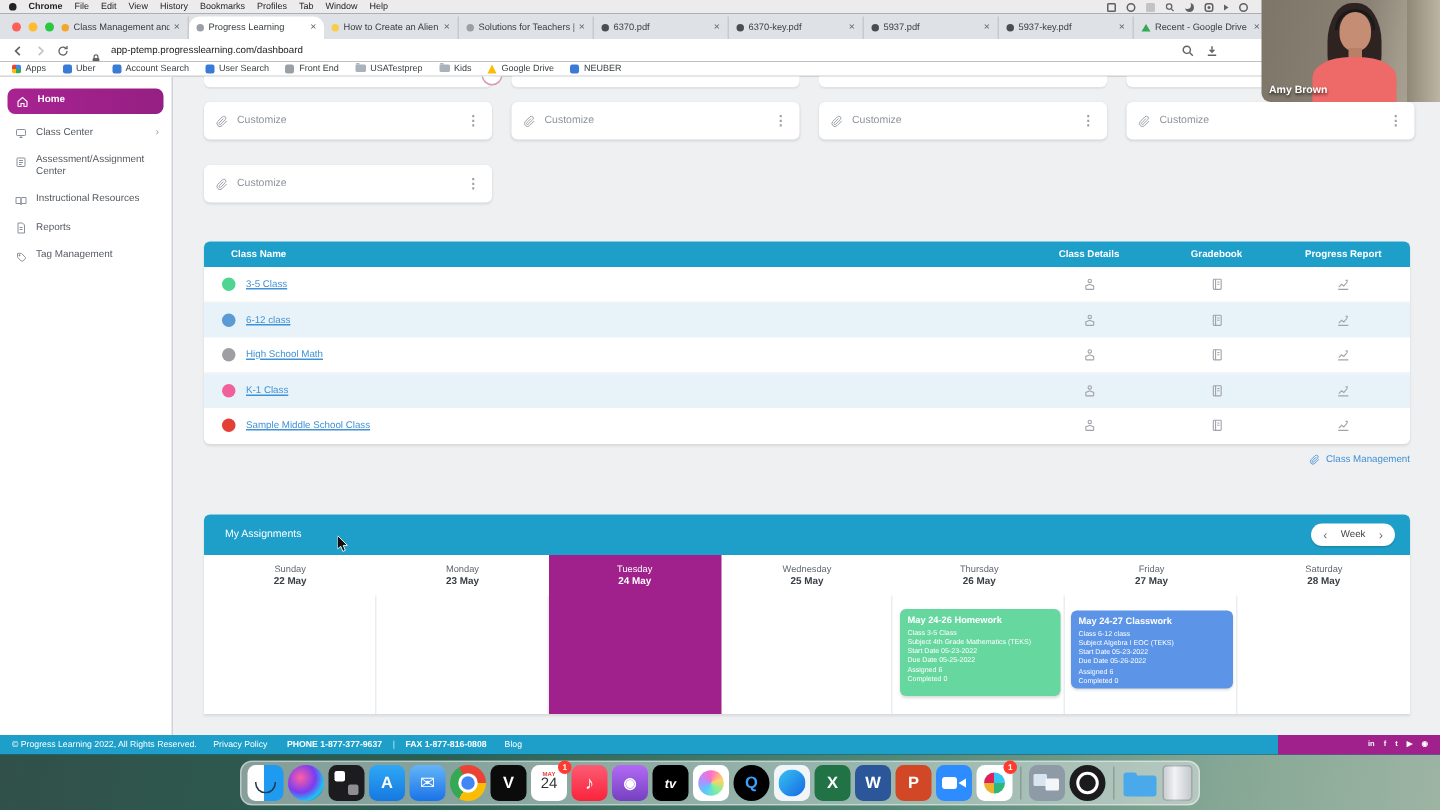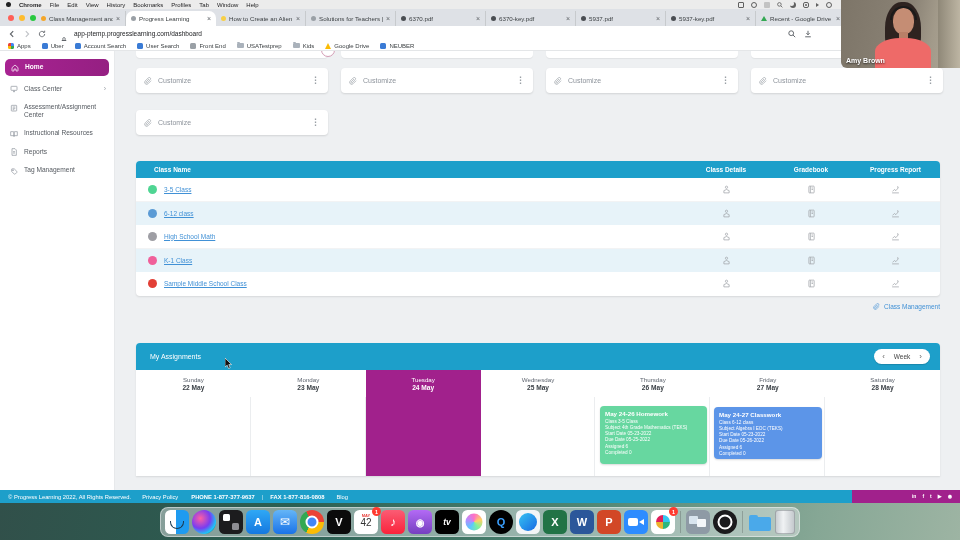--- a/index.html
+++ b/index.html
@@ -681,21 +681,21 @@
     <div class="dock">
       <div class="di d-finder"></div>
       <div class="di d-siri"></div>
       <div class="di d-tiles"></div>
       <div class="di d-appstore">A</div>
       <div class="di d-mail">✉</div>
       <div class="di d-chrome"></div>
       <div class="di d-v">V</div>
       <div class="di d-cal">
         <span class="cm">MAY</span>
-        <span class="cd">42</span>
+        <span class="cd">24</span>
         <span class="bdg">1</span>
       </div>
       <div class="di d-music">♪</div>
       <div class="di d-pod">◉</div>
       <div class="di d-tv">tv</div>
       <div class="di d-photos"></div>
       <div class="di d-q">Q</div>
       <div class="di d-safari"></div>
       <div class="di d-excel">X</div>
       <div class="di d-word">W</div>

